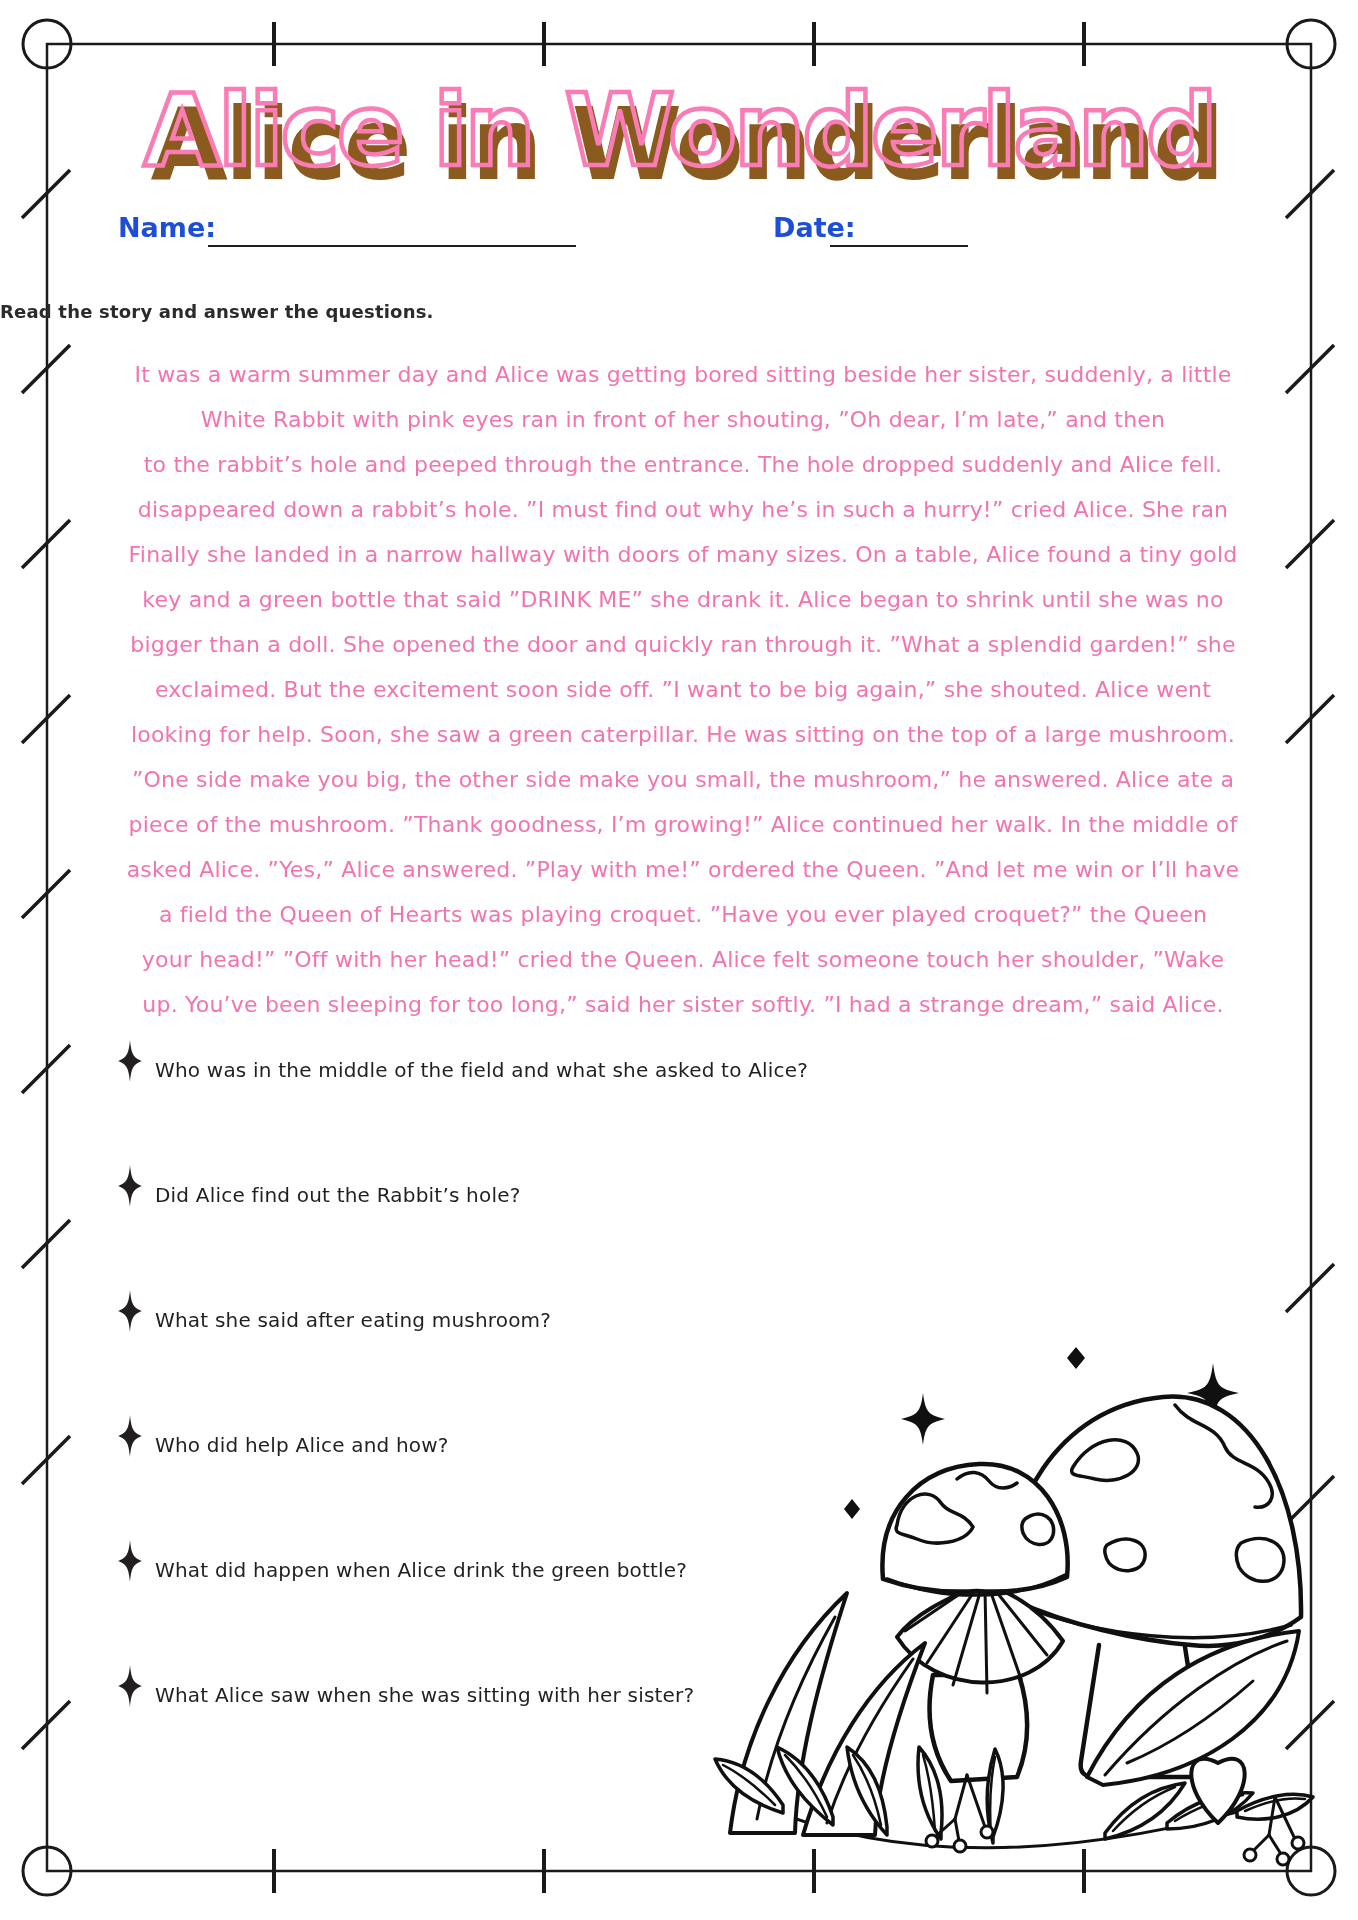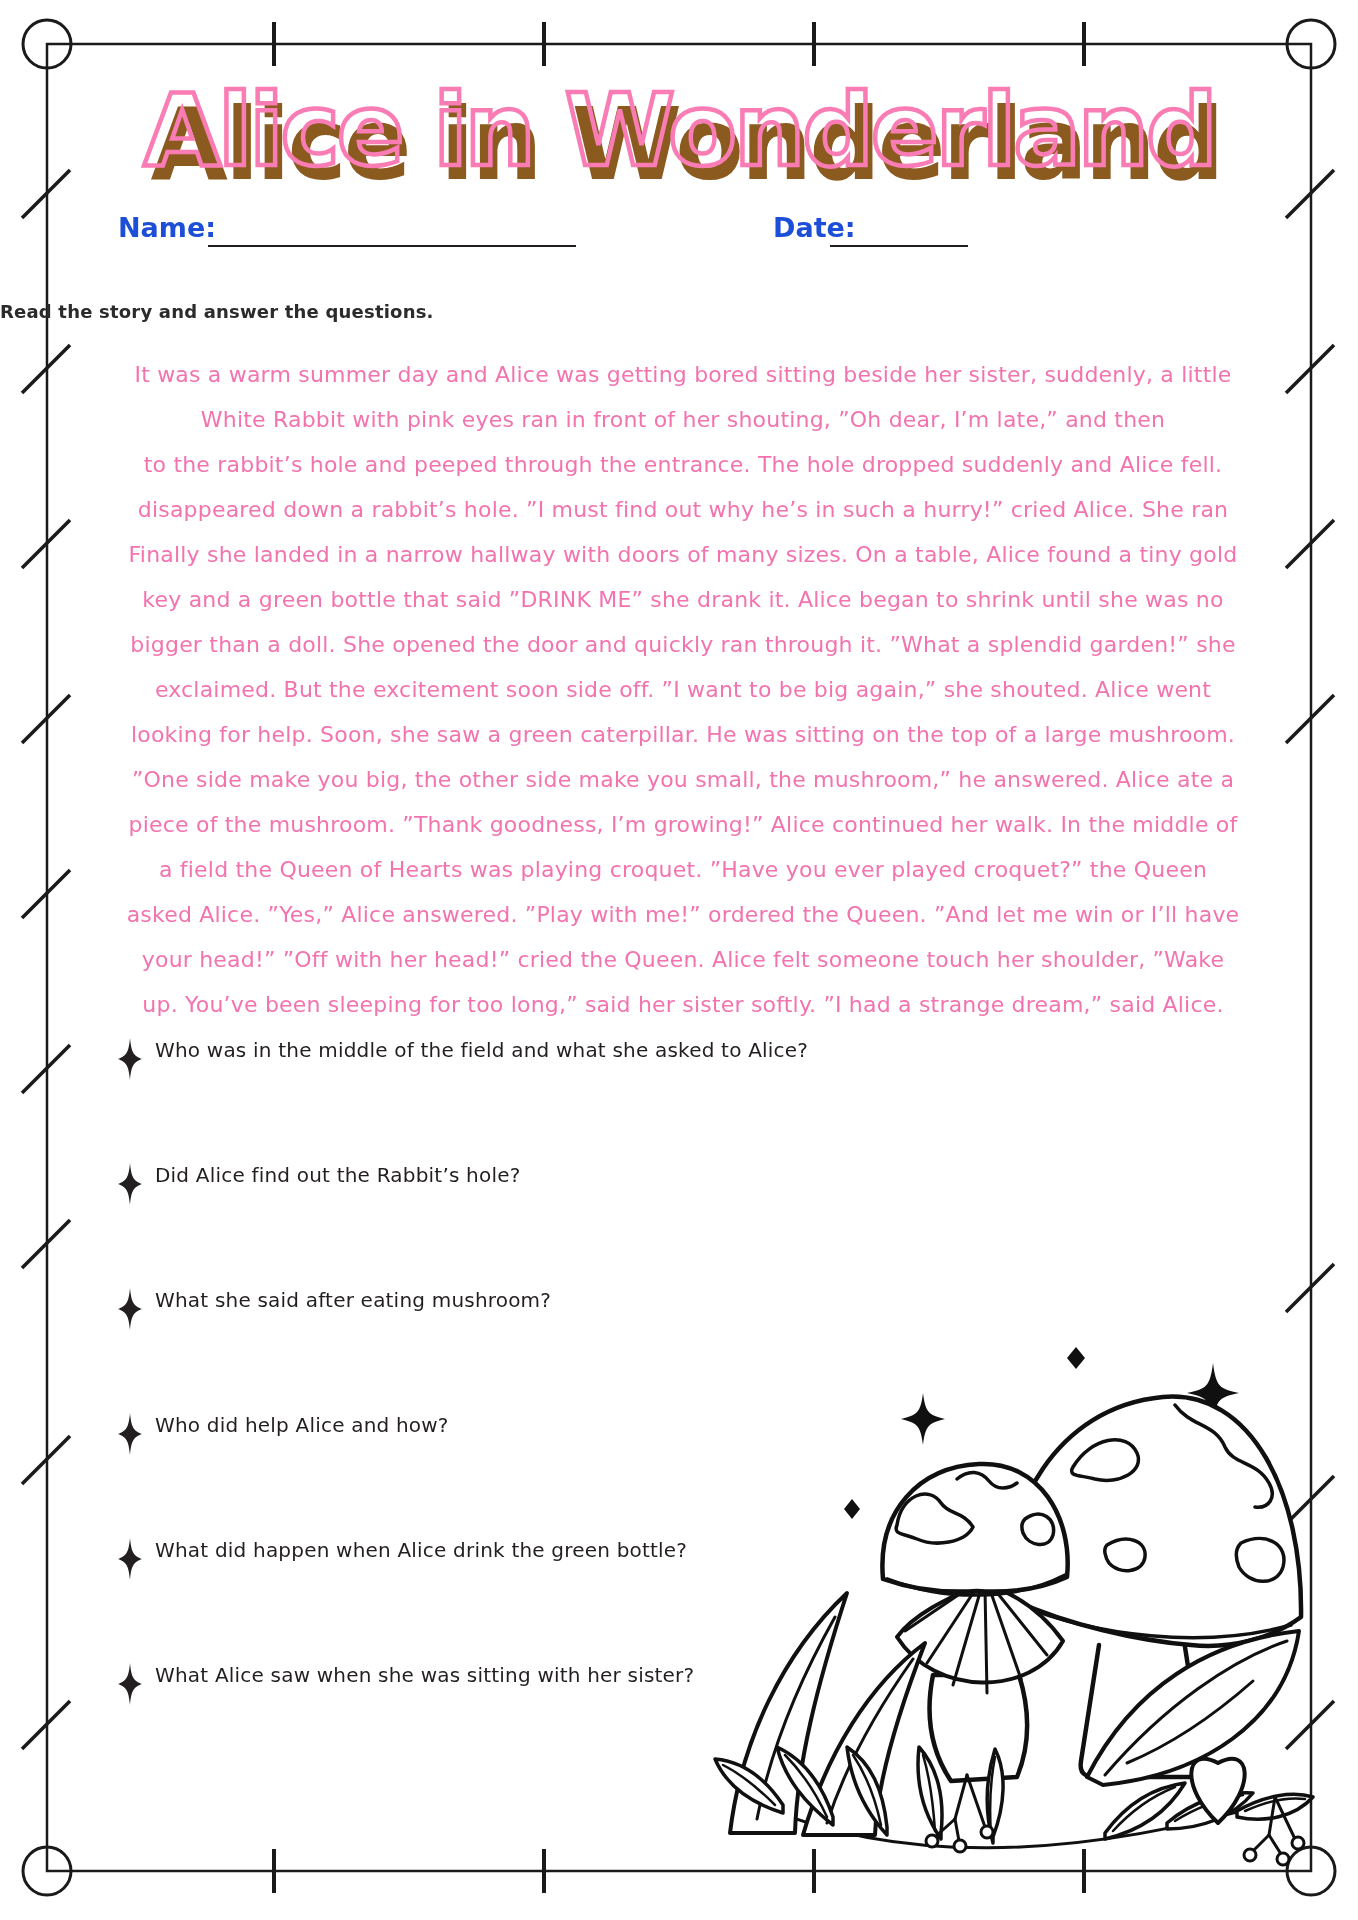--- a/index.html
+++ b/index.html
@@ -23,21 +23,21 @@
   .instruction{position:absolute; top:301px; left:0; width:100%; text-align:left;
     font-size:18px; font-weight:bold; color:#2b2b2b; letter-spacing:0.2px;}
 
   
   .story{position:absolute; top:352px; left:78px; right:70px; text-align:center;}
   .story-line{height:45px; line-height:45px; white-space:nowrap; font-size:22px;
     color:#F373AF; letter-spacing:0.2px;}
 
   
   .questions{position:absolute; top:1038px; left:118px; width:900px;}
-  .question{display:flex; align-items:flex-start; height:44px; margin-bottom:81px;}
+  .question{display:flex; align-items:flex-end; height:44px; margin-bottom:81px;}
   .q-star{flex:0 0 auto; width:24px; height:42px; margin-right:13px;}
   .q-text{font-size:20px; color:#231F20; white-space:nowrap; letter-spacing:0.2px;}
 
   
   svg.illustration{position:absolute; left:635px; top:1075px; width:680px; height:800px;}
 </style>
 </head>
 <body>
 
 <div class="page">
@@ -111,23 +111,23 @@
       <div class="story-line">bigger than a doll. She opened the door and quickly ran through it. ”What a splendid garden!” she</div>
 
       <div class="story-line">exclaimed. But the excitement soon side off. ”I want to be big again,” she shouted. Alice went</div>
 
       <div class="story-line">looking for help. Soon, she saw a green caterpillar. He was sitting on the top of a large mushroom.</div>
 
       <div class="story-line">”One side make you big, the other side make you small, the mushroom,” he answered. Alice ate a</div>
 
       <div class="story-line">piece of the mushroom. ”Thank goodness, I’m growing!” Alice continued her walk. In the middle of</div>
 
+      <div class="story-line">asked Alice. ”Yes,” Alice answered. ”Play with me!” ordered the Queen. ”And let me win or I’ll have</div>
+
       <div class="story-line">a field the Queen of Hearts was playing croquet. ”Have you ever played croquet?” the Queen</div>
-
-      <div class="story-line">asked Alice. ”Yes,” Alice answered. ”Play with me!” ordered the Queen. ”And let me win or I’ll have</div>
 
       <div class="story-line">your head!” ”Off with her head!” cried the Queen. Alice felt someone touch her shoulder, ”Wake</div>
 
       <div class="story-line">up. You’ve been sleeping for too long,” said her sister softly. ”I had a strange dream,” said Alice.</div>
     </div>
 
   <div class="questions">
 
       <div class="question">
         <svg class="q-star" viewBox="0 0 24 42">

